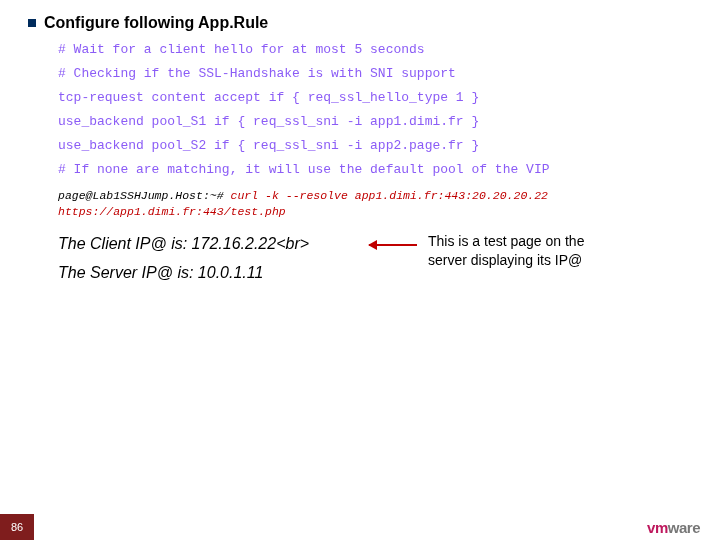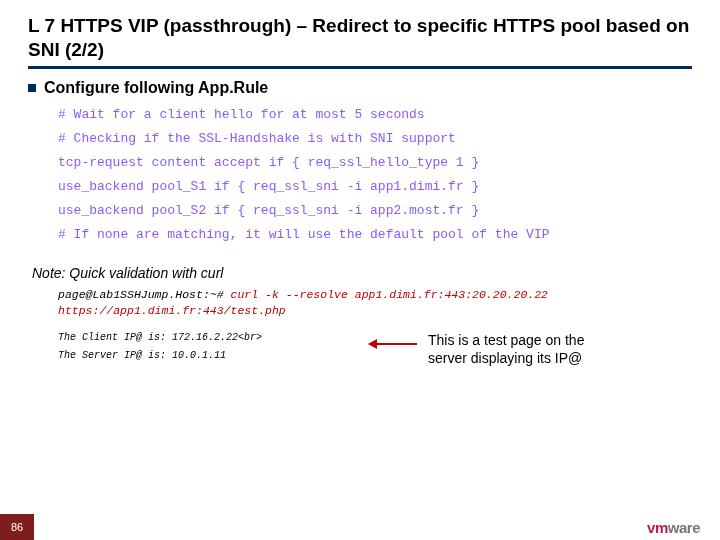--- a/index.html
+++ b/index.html
@@ -67,22 +67,22 @@
     line-height: 1.4;
   }
   .red { color: #c00000; }
   .bottom-row {
     display: flex;
     margin-left: 30px;
     margin-top: 10px;
     align-items: flex-start;
   }
   .output-block {
-    font-family: Liberation Mono, monospace;
-    font-size: 10px;
+    font-family: Liberation Sans, sans-serif;
+    font-size: 16px;
     font-style: italic;
     line-height: 1.8;
     color: #000;
     width: 300px;
   }
   .arrow-cell {
     width: 70px;
     display: flex;
     align-items: center;
     justify-content: center;
@@ -138,37 +138,35 @@
     color: #6c6c6c;
     letter-spacing: -0.5px;
   }
   .logo .vm { color: #be185d; }
   .logo .ware { color: #777; }
 </style>
 </head>
 <body>
 
 <div class="slide">
-  <h1 class="title">L 7 HTTPS VIP (passthrough) – Redirect to specific HTTPS pool based on SNI (2/2)</h1>
 
   <div class="bullet-row">
     <div class="bullet-square"></div>
     <div class="bullet-text">Configure following App.Rule</div>
   </div>
 
   <div class="code-block">
     <div># Wait for a client hello for at most 5 seconds</div>
     <div># Checking if the SSL-Handshake is with SNI support</div>
     <div>tcp-request content accept if { req_ssl_hello_type 1 }</div>
     <div>use_backend pool_S1 if { req_ssl_sni -i app1.dimi.fr }</div>
-    <div>use_backend pool_S2 if { req_ssl_sni -i app2.most.fr }</div>
+    <div>use_backend pool_S2 if { req_ssl_sni -i app2.page.fr }</div>
     <div># If none are matching, it will use the default pool of the VIP</div>
   </div>
 
-  <div class="note">Note: Quick validation with curl</div>
 
   <div class="curl-block">
     <span>page@Lab1SSHJump.Host:~# </span><span class="red">curl -k --resolve app1.dimi.fr:443:20.20.20.22 https://app1.dimi.fr:443/test.php</span>
   </div>
 
   <div class="bottom-row">
     <div class="output-block">
       <div>The Client IP@ is: 172.16.2.22&lt;br&gt;</div>
       <div>The Server IP@ is: 10.0.1.11</div>
     </div>

